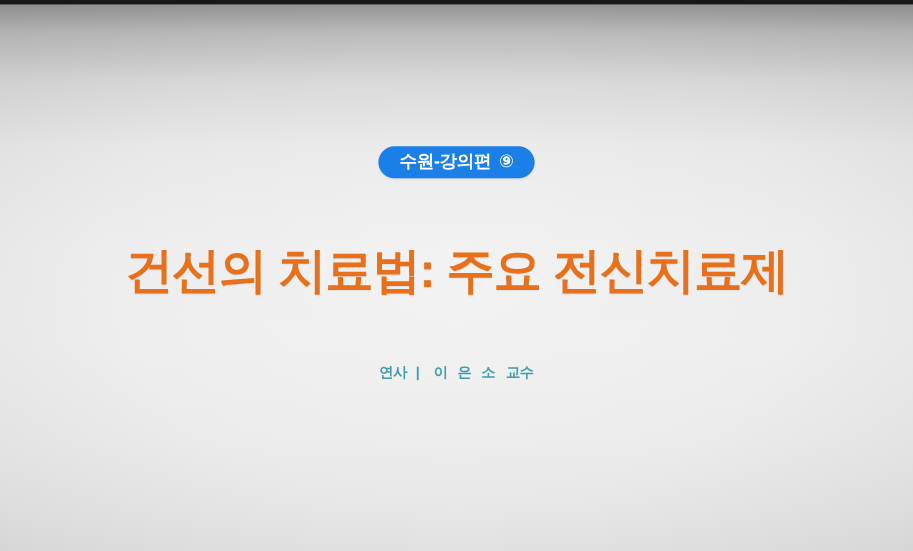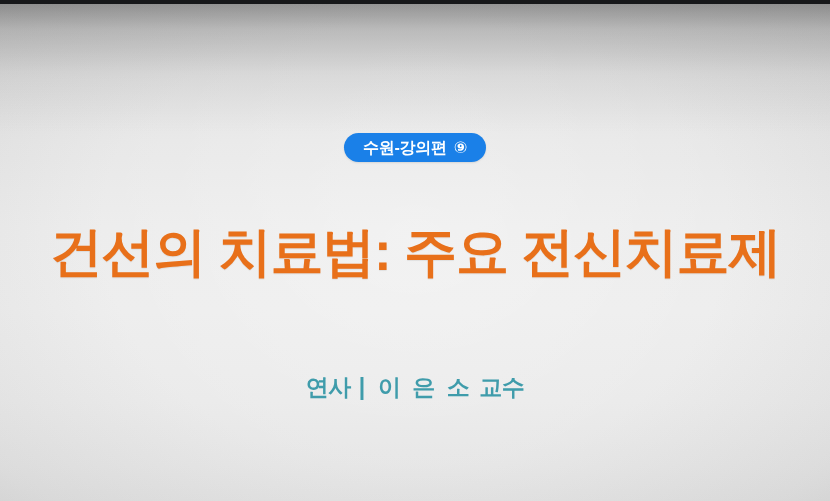--- a/index.html
+++ b/index.html
@@ -98,37 +98,37 @@
     display: inline-block;
     font-size: 16px;
     line-height: 1;
     transform: translateY(-0.5px);
   }
 
   
   .title {
     margin-top: 63px;
     color: #e8701a;
-    font-size: 53px;
+    font-size: 44px;
     font-weight: bold;
     letter-spacing: -1.2px;
     line-height: 1;
     white-space: nowrap;
     text-align: center;
     text-shadow: 0 1px 1px rgba(0,0,0,0.07);
   }
 
   
   .speaker {
-    margin-top: 98px;
+    margin-top: 63px;
     display: flex;
     align-items: baseline;
     gap: 7px;
     color: #3f9cab;
-    font-size: 23px;
+    font-size: 13px;
     font-weight: bold;
     letter-spacing: -0.4px;
     line-height: 1;
     white-space: nowrap;
   }
   .speaker-sep {
     color: #3f9cab;
     font-weight: bold;
     padding: 0 1px;
   }

